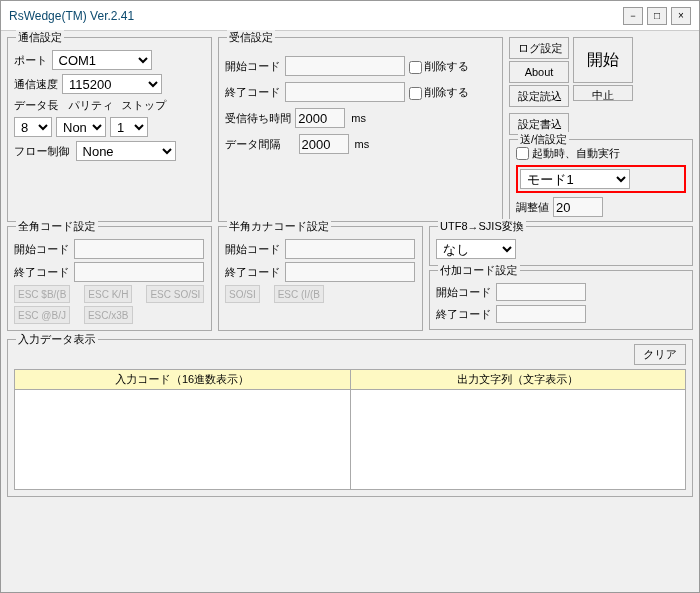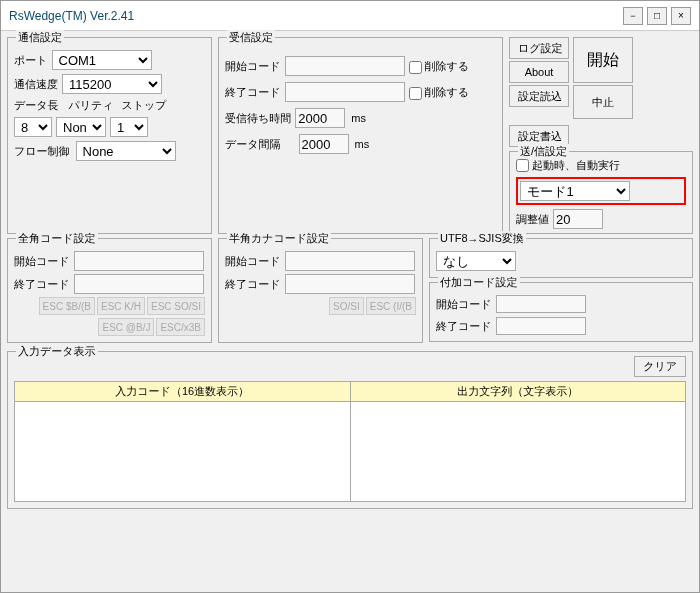--- a/index.html
+++ b/index.html
@@ -125,21 +125,21 @@
       font-family: inherit;
       white-space: nowrap;
     }
     .btn-start {
       width: 60px;
       height: 46px;
       font-size: 16px;
     }
     .btn-stop {
       width: 60px;
-      height: 34px;
+      height: 16px;
     }
     .btn-log {
       width: 60px;
       height: 22px;
     }
     .btn-about {
       width: 60px;
       height: 22px;
     }
     .btn-read {
@@ -235,23 +235,22 @@
       gap: 3px;
       padding-top: 8px;
     }
     .code-row {
       display: flex;
       align-items: center;
       gap: 4px;
     }
     .esc-buttons {
       display: flex;
-      gap: 2px;
+      gap: 14px;
       flex-wrap: wrap;
-      justify-content: flex-end;
     }
     .esc-btn {
       height: 18px;
       font-size: 10px;
       padding: 0 3px;
       border: 1px solid #aaa;
       background: #e0e0e0;
       cursor: pointer;
     }
     .disabled-btn {

